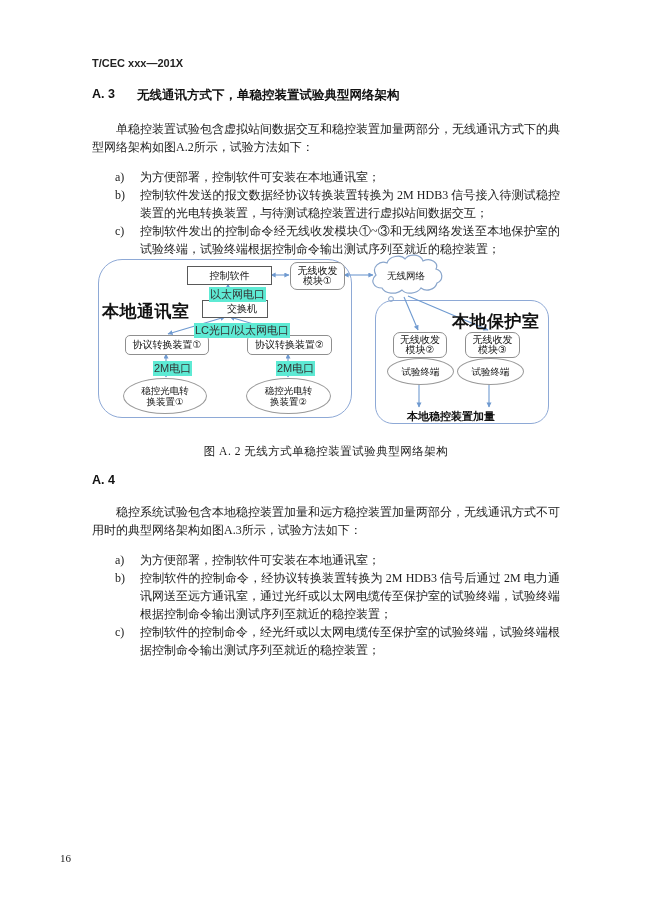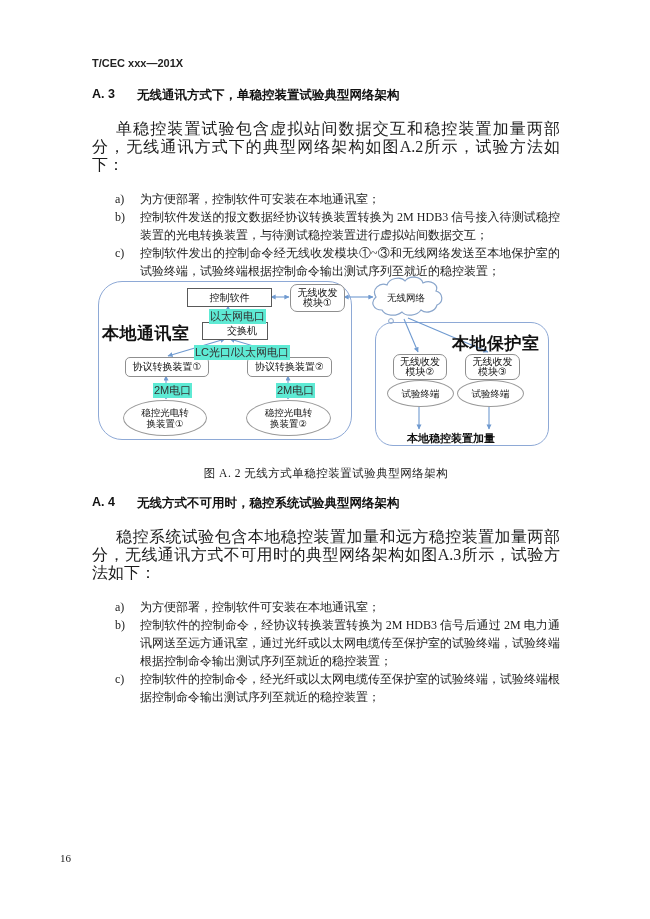--- a/index.html
+++ b/index.html
@@ -14,21 +14,21 @@
     margin-top:57px; font-family:"Liberation Sans","DejaVu Sans",sans-serif;
     font-weight:bold; font-size:11px; color:#222;
   }
   .sec-heading {
     display:flex; gap:22px; font-family:"Liberation Sans","DejaVu Sans",sans-serif;
     font-weight:bold; font-size:12.5px; color:#111;
   }
   .sec-heading.a3 { margin-top:18px; }
   .sec-heading.a4 { margin-top:14px; }
   .para {
-    margin-top:16px; font-size:16px; line-height:18px;
+    margin-top:16px; font-size:12px; line-height:18px;
     text-align:justify; text-indent:24px;
   }
   .list { margin:0; }
   .list-item { display:flex; }
   .list-label { flex:none; width:25px; padding-left:23px; font-size:12px; line-height:18px; }
   .list-text { flex:1; font-size:12px; line-height:18px; text-align:justify; }
 
   
   .diagram {
     position:relative; width:475px; height:182px; margin:-4px 0 0 -2px;
@@ -191,21 +191,20 @@
       <div class="dlabel l-2m2">2M电口</div>
 
       <div class="cloud-label">无线网络</div>
       <div class="local-loading">本地稳控装置加量</div>
     </div>
 
     <div class="fig-caption">图 A. 2 无线方式单稳控装置试验典型网络架构</div>
 
     <div class="sec-heading a4">
       <span>A. 4</span>
-      <span>无线方式不可用时，稳控系统试验典型网络架构</span>
     </div>
 
     <p class="para">稳控系统试验包含本地稳控装置加量和远方稳控装置加量两部分，无线通讯方式不可用时的典型网络架构如图A.3所示，试验方法如下：</p>
 
     <div class="list">
       <div class="list-item">
         <span class="list-label">a)</span>
         <span class="list-text">为方便部署，控制软件可安装在本地通讯室；</span>
       </div>
       <div class="list-item">

